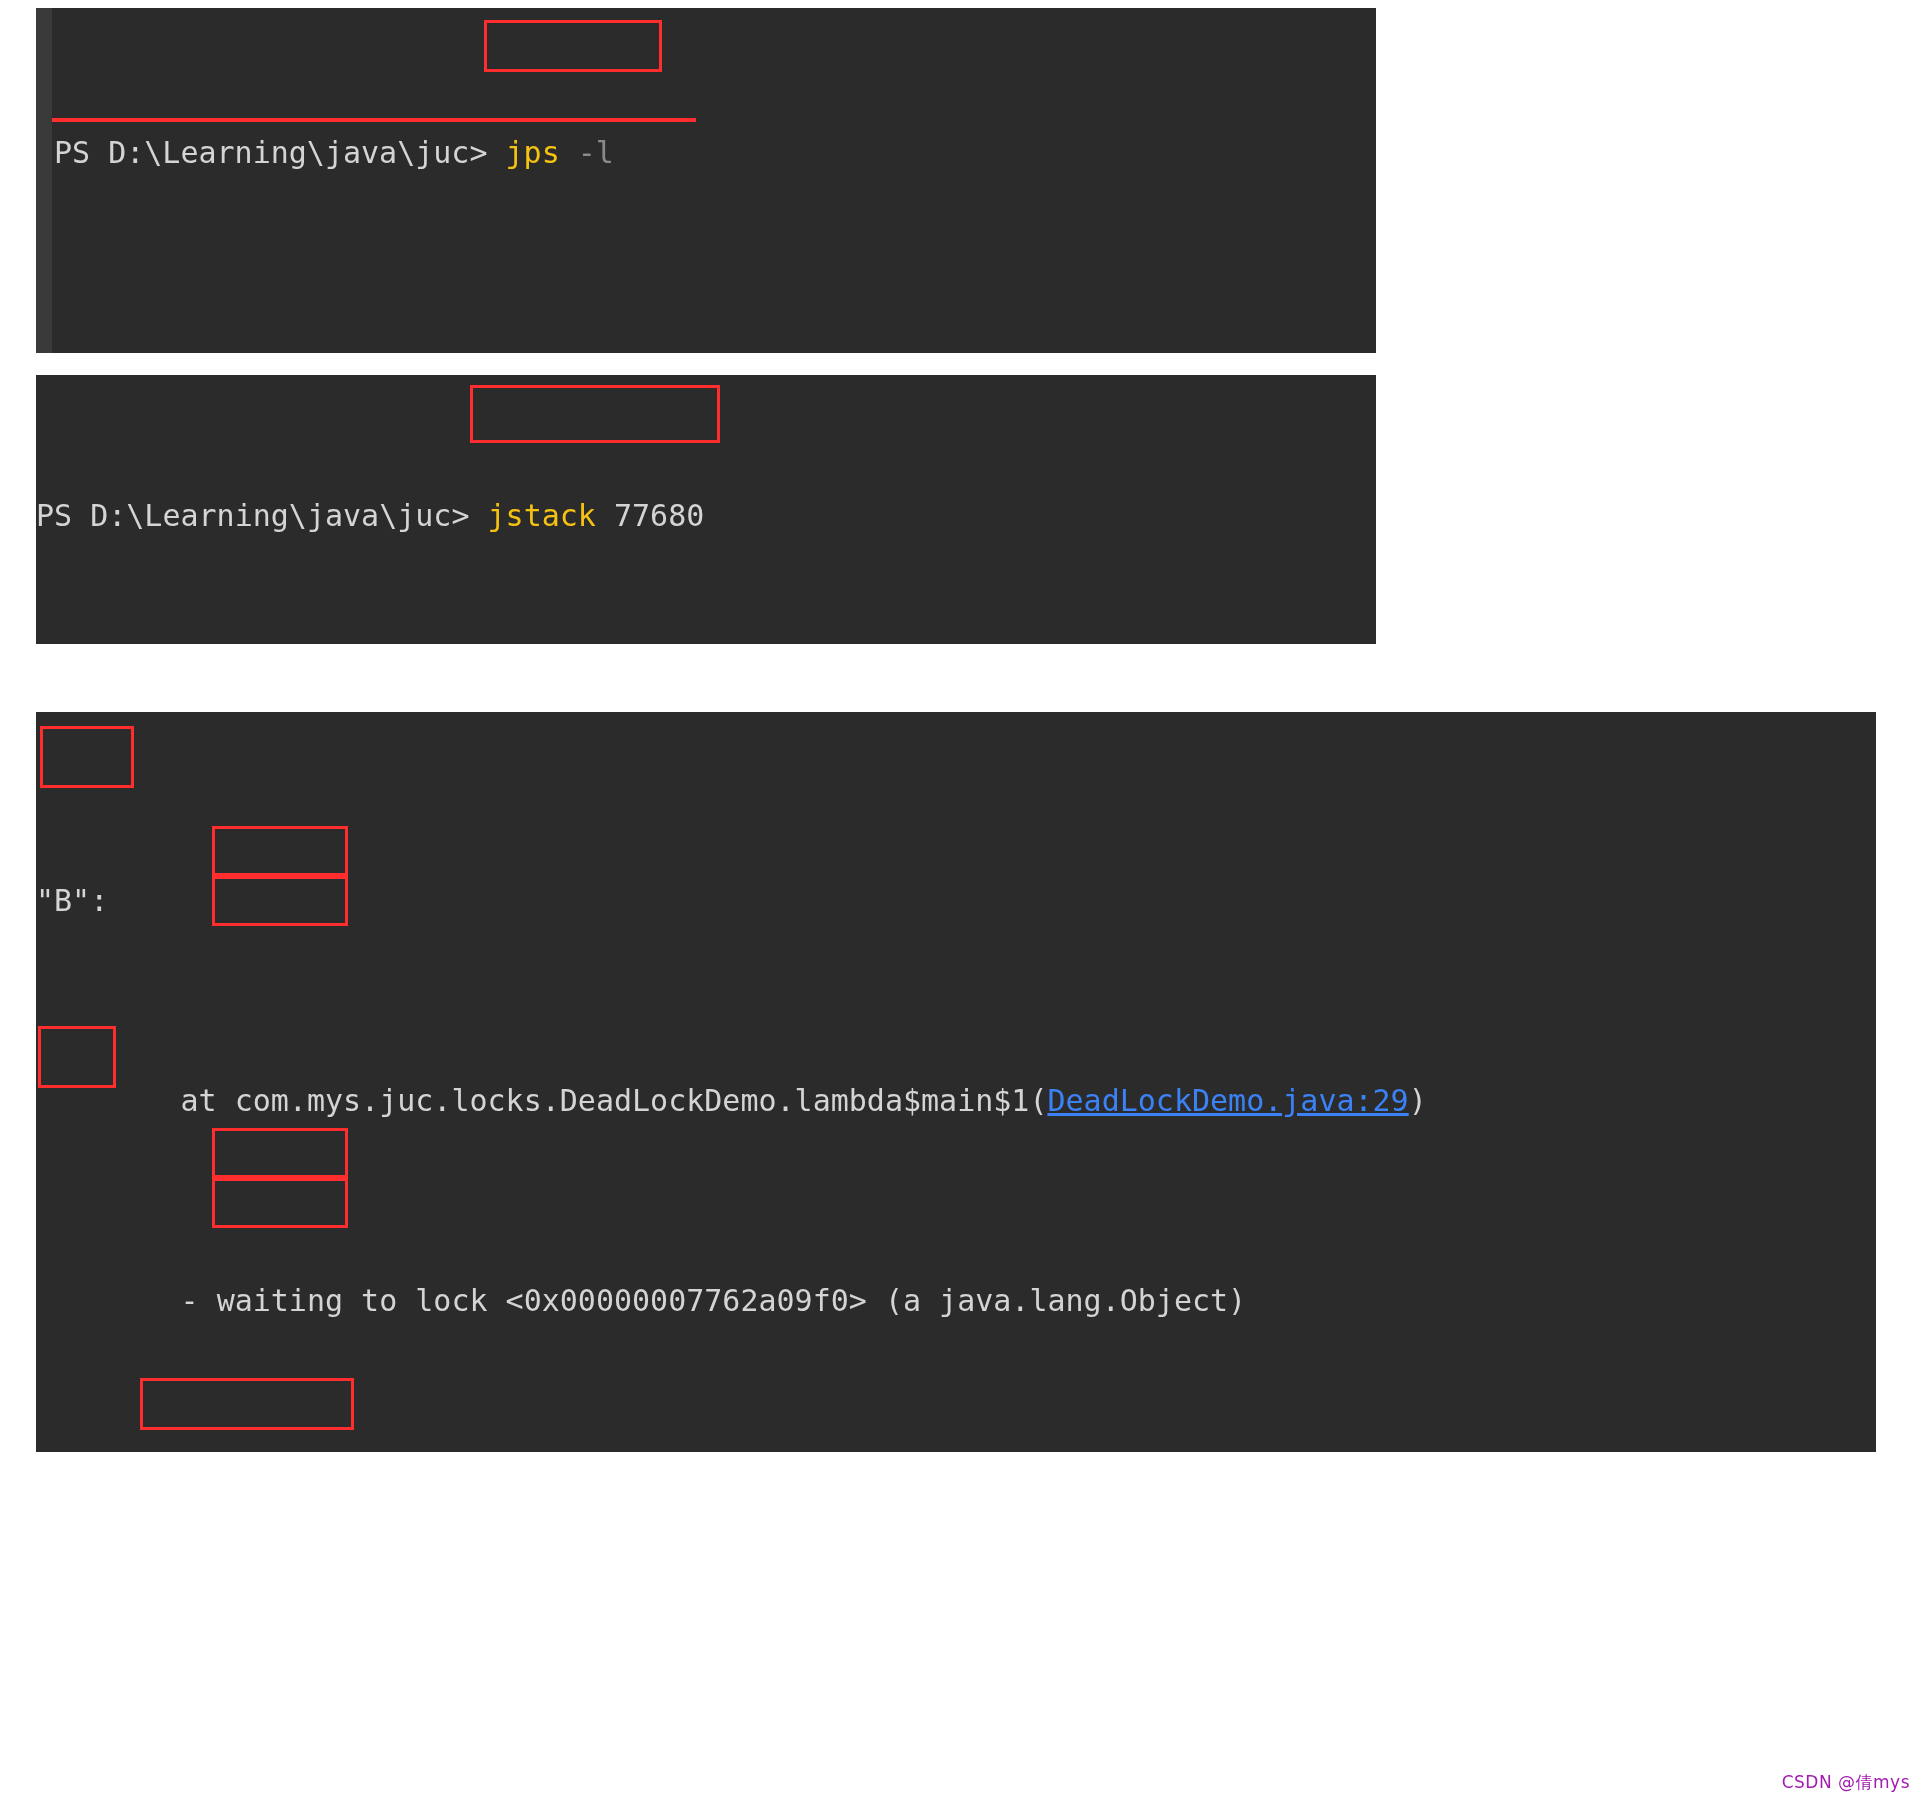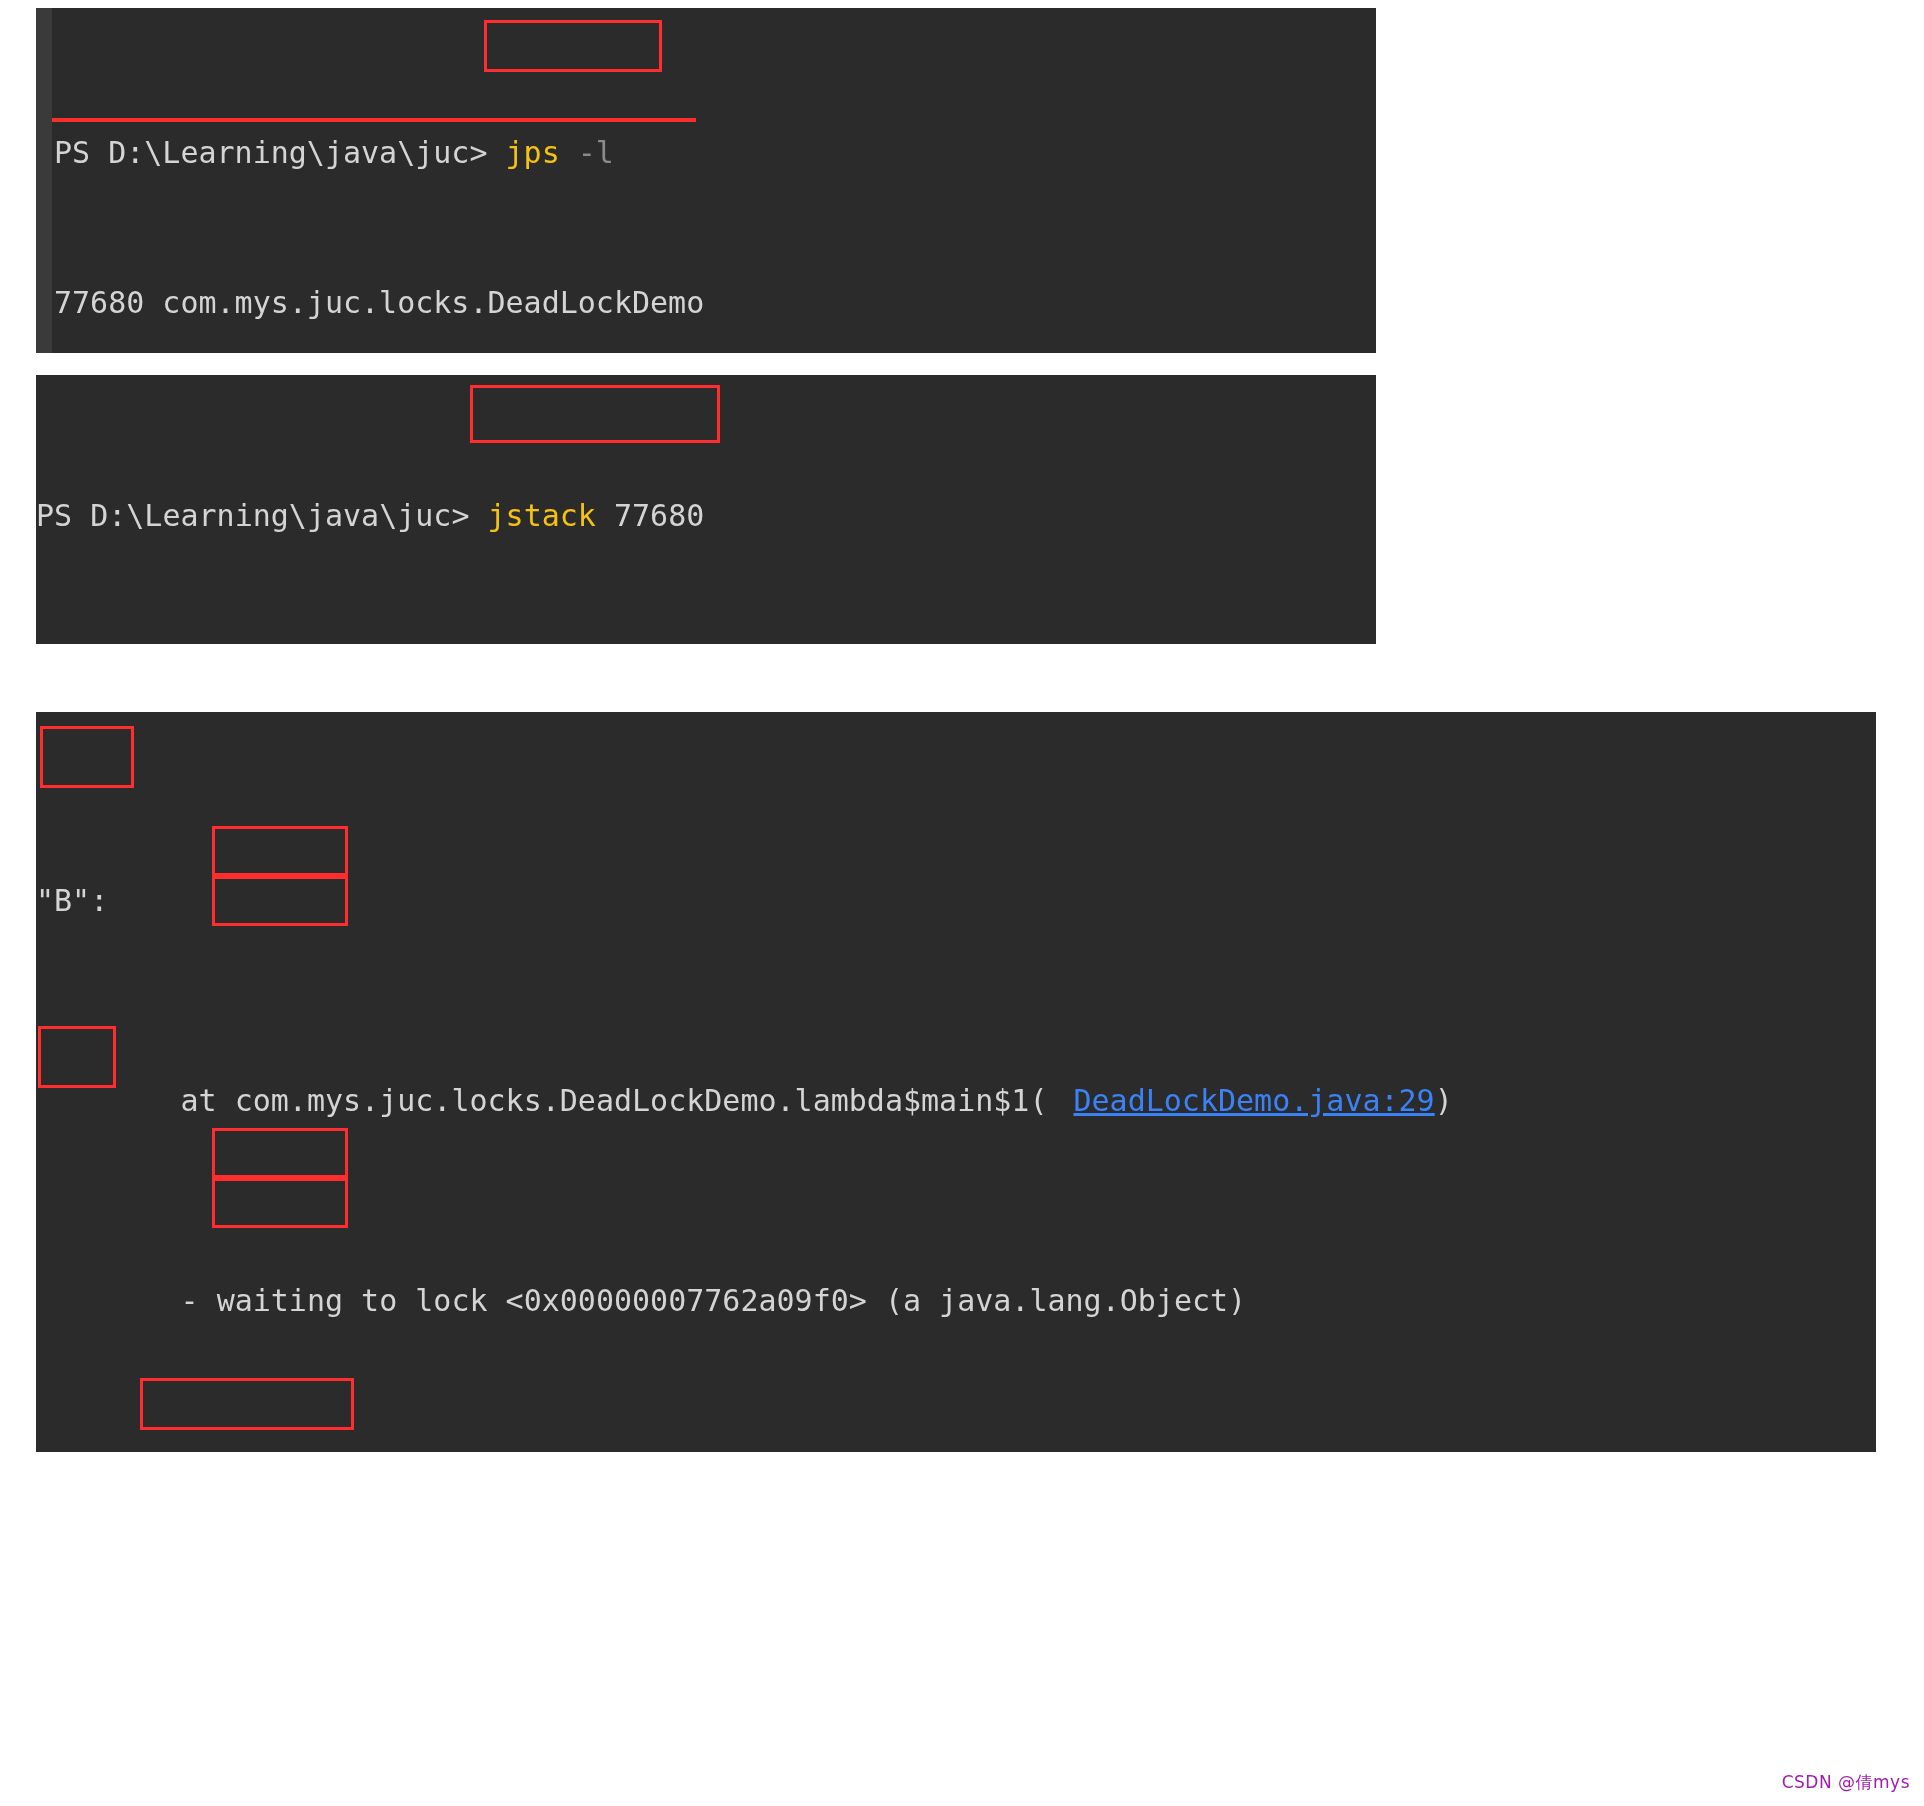--- a/index.html
+++ b/index.html
@@ -70,21 +70,21 @@
   #block-dump .lines {
     position: absolute;
     left: 0px;
     top: 14px;
   }
 
   .line { height: 50px; }
 
   .cmd     { color: #f5c211; }
   .arg     { color: #8a8a8a; }
-  .link    { color: #3b82f6; text-decoration: underline; margin-left: 26px; }
+  .link    { color: #3b82f6; text-decoration: underline; }
   .dim     { color: #d4d4d4; }
 
   
   .box {
     position: absolute;
     border: 3px solid #ff2d2d;
     box-sizing: border-box;
     pointer-events: none;
   }
   .uline {
@@ -104,21 +104,20 @@
     text-align: right;
   }
 </style>
 </head>
 <body>
 
 <div class="term" id="block-jps">
   <div class="gutter"></div>
   <div class="lines">
     <div class="line"><span>PS D:\Learning\java\juc&gt;</span><span class="dim"> </span><span class="cmd">jps</span><span class="dim"> </span><span class="arg">-l</span></div>
-    <div class="line">77680 com.mys.juc.locks.DeadLockDemo</div>
     
     
     
     
   </div>
 </div>
 
 <div class="box" style="left:484px; top:20px; width:178px; height:52px;"></div>
 <div class="uline" style="left:52px; top:118px; width:644px;"></div>
 

